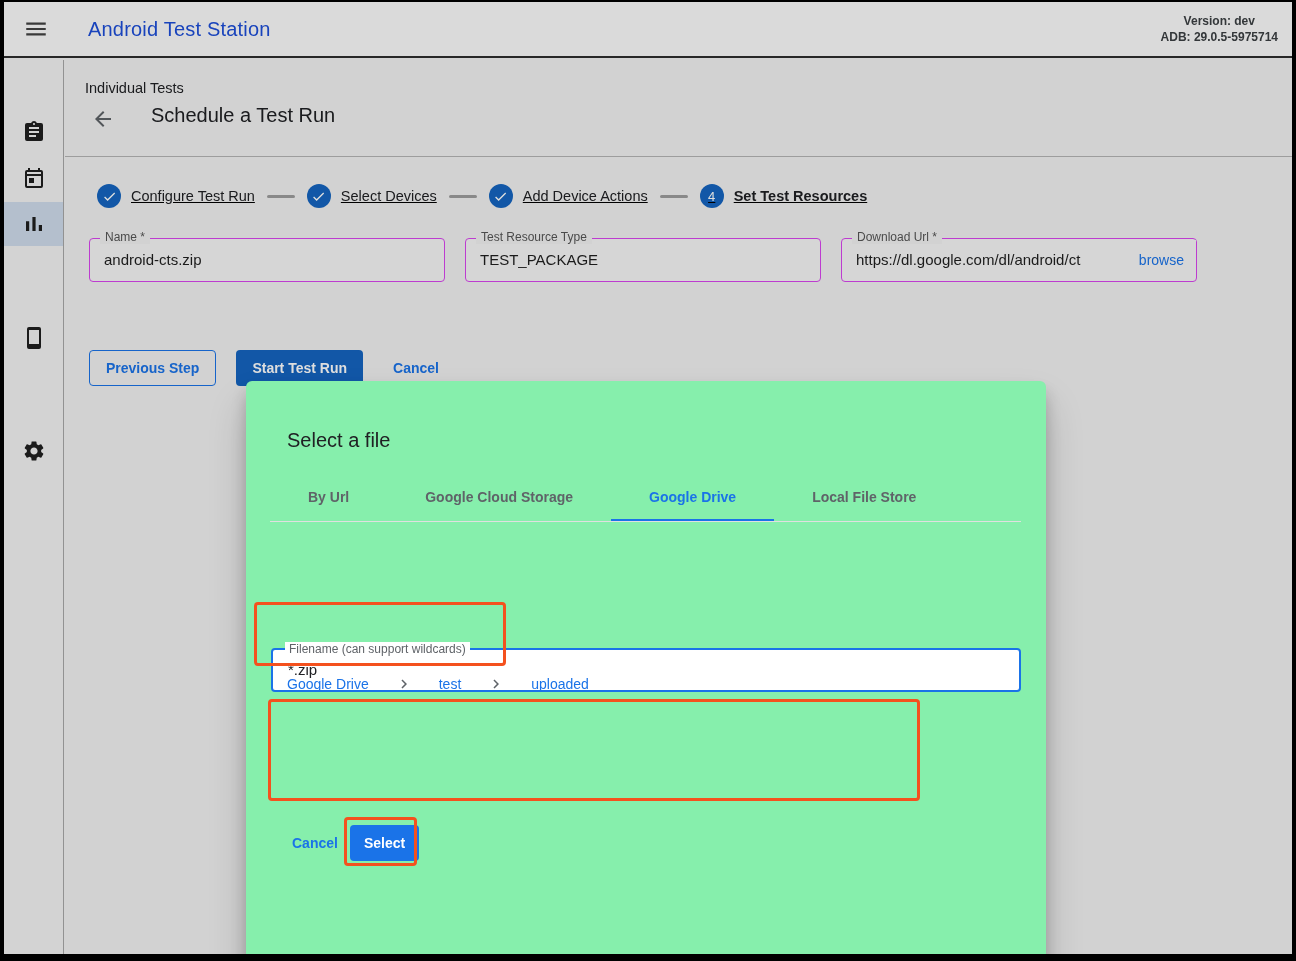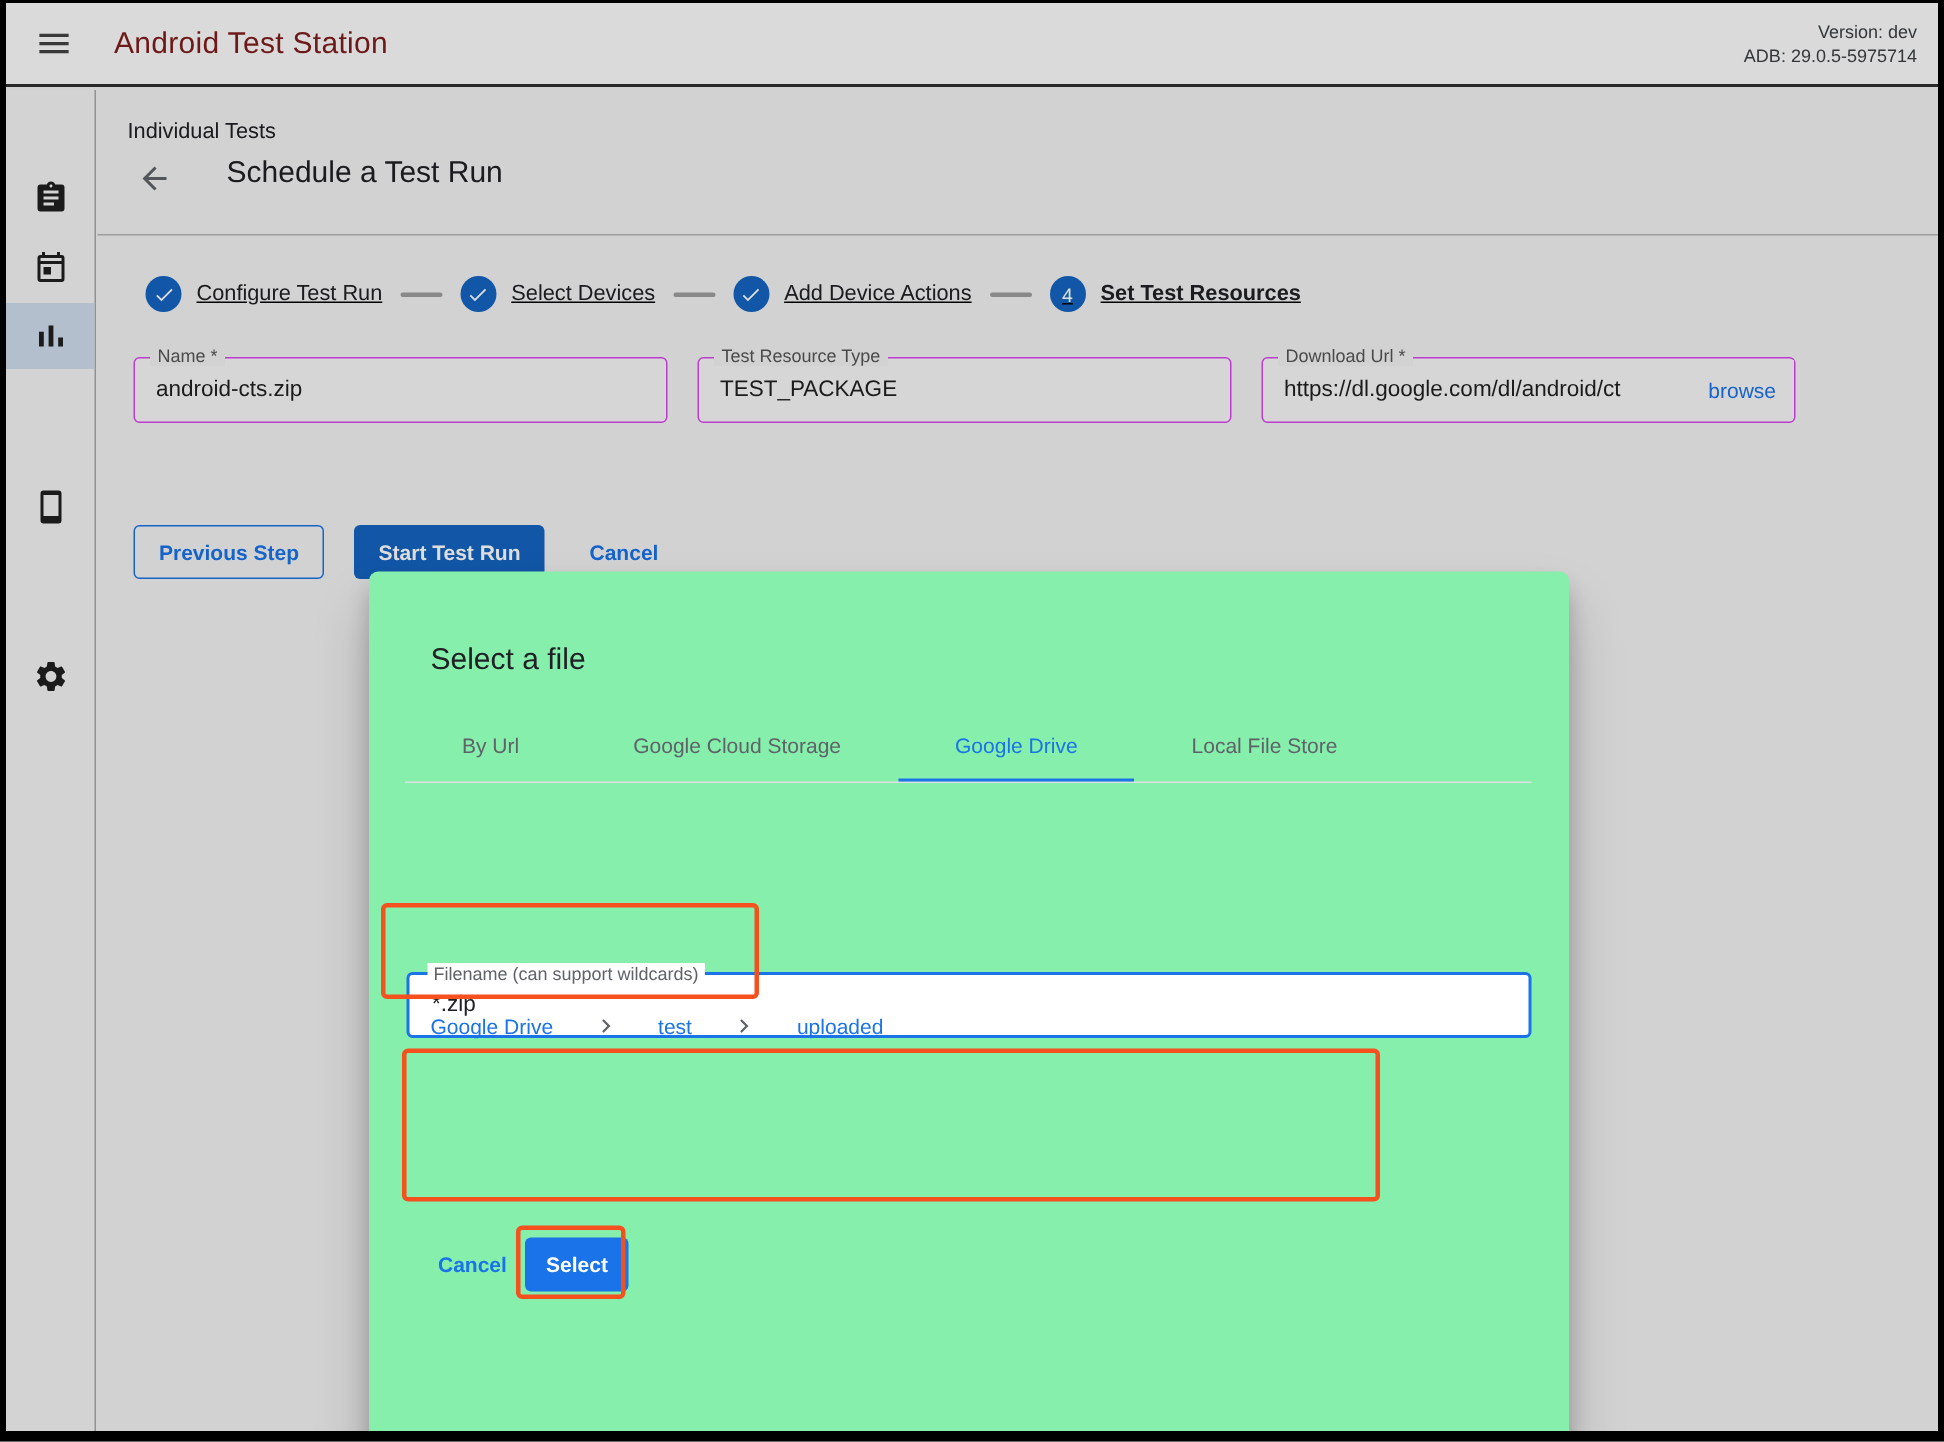--- a/index.html
+++ b/index.html
@@ -4,22 +4,22 @@
 <style>
   * { box-sizing: border-box; margin: 0; padding: 0; }
   html,body { width: 1296px; height: 961px; }
   body { background:#000; font-family:"Liberation Sans", sans-serif; position:relative; overflow:hidden; }
   .screen { position:absolute; left:4px; top:2px; right:4px; bottom:7px; background:#f2f2f2; overflow:hidden; }
 
   
   .hdr { position:absolute; left:0; top:0; right:0; height:56px; background:#fbfbfb;
          border-bottom:2px solid #2e2e2e; display:flex; align-items:center; }
   .hamburger { margin-left:18px; width:28px; height:28px; border:none; background:none; cursor:pointer; color:#424242; display:flex; align-items:center; justify-content:center; }
-  .app-title { margin-left:26px; font-size:20px; color:#7f1d1d; letter-spacing:.2px; }
-  .hdr-right { margin-left:auto; margin-right:14px; font-size:12px; color:#3c4043; line-height:16px; text-align:right; }
+  .app-title { margin-left:38px; font-size:20px; color:#1d4ed8; letter-spacing:.2px; }
+  .hdr-right { margin-left:auto; margin-right:14px; font-size:12px; color:#3c4043; line-height:16px; text-align:center;font-weight:bold; }
 
   
   .sidebar { position:absolute; left:0; top:58px; bottom:0; width:60px; background:#f3f3f3; border-right:1px solid #a8a8a8; }
   .s-item { position:absolute; left:0; width:59px; height:40px; display:flex; align-items:center; justify-content:center; color:#1f1f1f; cursor:pointer; }
   .s-item.active { background:#cfdcec; height:44px; }
 
   
   .main { position:absolute; left:61px; top:58px; right:0; bottom:0; background:#f2f2f2; }
   .crumb { position:absolute; left:20px; top:20px; font-size:14.5px; color:#202124; }
   .back { position:absolute; left:26px; top:46px; width:26px; height:26px; color:#5f6368; background:none; border:none; cursor:pointer; }
@@ -45,21 +45,21 @@
   .btn-filled { padding:0 16px; background:var(--primary); border:none; color:#fff; }
   .btn-text { padding:0 10px; background:none; border:none; color:var(--accent); }
 
   
   .overlay { position:absolute; inset:0; background:rgba(0,0,0,0.13); z-index:10; }
   .dialog { position:absolute; left:242px; top:379px; width:800px; height:592px; background:#86efac; border-radius:6px; z-index:20;
             box-shadow:0 11px 15px rgba(0,0,0,.2), 0 24px 38px rgba(0,0,0,.18); }
   .dlg-title { position:absolute; left:41px; top:48px; font-size:20px; color:#202124; }
 
   .tabs { position:absolute; left:24px; right:25px; top:93px; height:48px; display:flex; border-bottom:1px solid #e0e0e0; }
-  .tab { padding:0 38px; line-height:47px; font-size:14px; font-weight:normal; color:#5f6368; white-space:nowrap; cursor:pointer; }
+  .tab { padding:0 38px; line-height:47px; font-size:14px; font-weight:bold; color:#5f6368; white-space:nowrap; cursor:pointer; }
   .tab.active { color:var(--accent); border-bottom:2px solid var(--accent); }
 
   .dlg-field { position:absolute; left:25px; right:25px; height:44px; border:1px solid #b6b6b6; border-radius:4px; background:#fff; }
   .dlg-field .flabel { position:absolute; top:-8px; left:12px; padding:0 4px; background:#fff; font-size:12px; color:#5f6368; white-space:nowrap; }
   .dlg-field .fvalue { display:block; line-height:42px; padding:0 15px; font-size:15px; color:#202124; }
   .dlg-field.dir { top:166px; }
   .dlg-field.fname { top:233px; border:2px solid var(--accent);margin-top:34px; }
   .dlg-field.fname .fvalue { line-height:40px; }
 
   .dlg-crumbs { position:absolute; left:41px; top:294px; display:flex; align-items:center; font-size:14px; color:var(--accent); }

